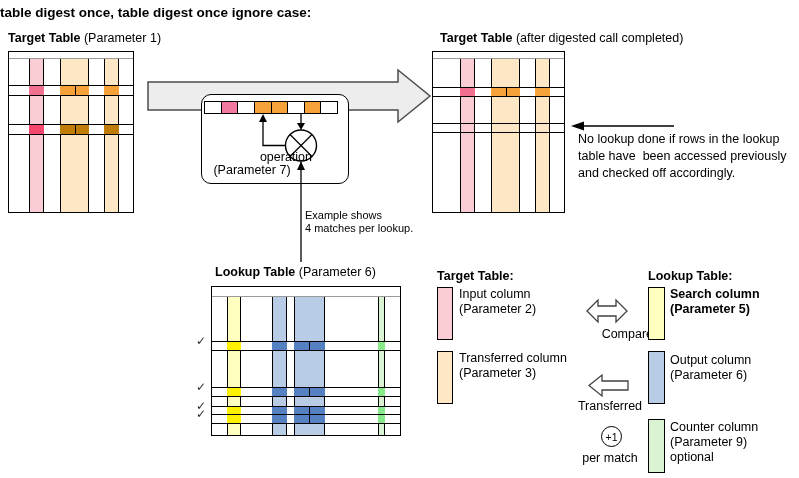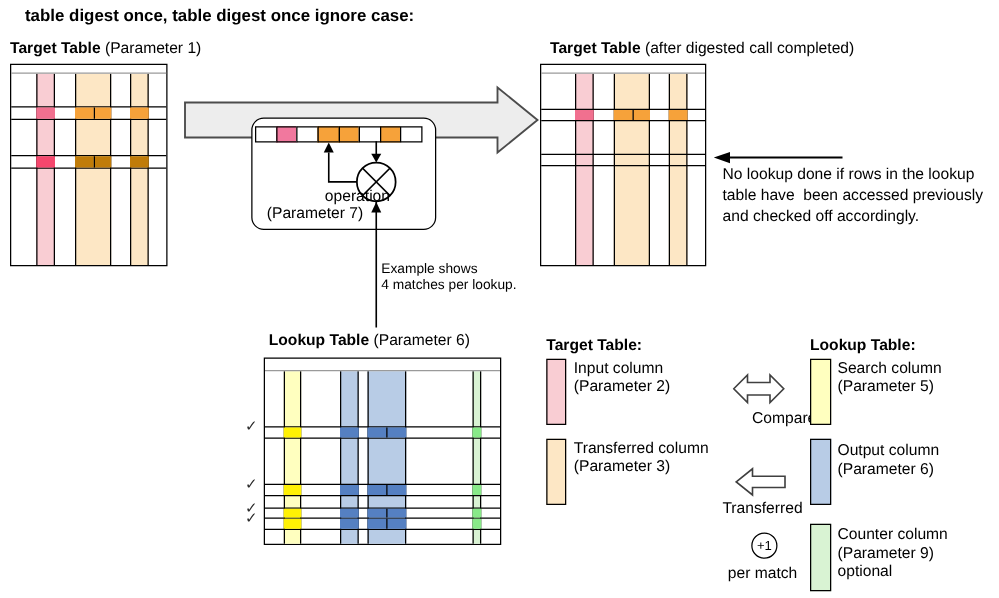--- a/index.html
+++ b/index.html
@@ -35,21 +35,21 @@
   .cellstrip>div:first-child{margin-left:0;}
   .note{font-size:12.5px;line-height:17px;}
   .badge{position:absolute;width:21px;height:21px;border:1.2px solid #000;border-radius:50%;
          display:flex;align-items:center;justify-content:center;font-size:10.5px;background:#fff;box-sizing:border-box;}
 </style>
 </head>
 <body>
 
 <div id="stage">
 
-  <div class="abs title" style="left:20px;top:5px;">table digest once, table digest once ignore case:</div>
+  <div class="abs title" style="left:0;top:5px;">table digest once, table digest once ignore case:</div>
 
   <div class="abs lbl" style="left:8px;top:31px;">
     <span class="b">Target Table</span><span> (Parameter 1)</span>
   </div>
 
   <div class="abs lbl" style="left:440px;top:31px;">
     <span class="b">Target Table</span><span> (after digested call completed)</span>
   </div>
 
   <svg class="abs" style="left:147px;top:60px;" width="286" height="80">
@@ -206,21 +206,21 @@
   </svg>
   <div class="abs lbl" style="left:560px;top:399px;width:100px;text-align:center;">Transferred</div>
 
   <div class="badge" style="left:601px;top:426px;">
     <span>+1</span>
   </div>
   <div class="abs lbl" style="left:560px;top:451px;width:100px;text-align:center;">per match</div>
 
   <div class="abs lbl b" style="left:648px;top:269px;">Lookup Table:</div>
   <div class="legend-swatch" style="left:648px;top:287px;width:17px;height:53px;background:var(--yellow-light);"></div>
-  <div class="legend-label" style="left:670px;top:287px;">
+  <div class="legend-label" style="left:670px;top:287px;font-weight:bold;">
     <span class="pre">Search column</span>
     <span class="pre">(Parameter 5)</span>
   </div>
   <div class="legend-swatch" style="left:648px;top:351px;width:17px;height:53px;background:var(--blue-light);"></div>
   <div class="legend-label" style="left:670px;top:353px;">
     <span class="pre">Output column</span>
     <span class="pre">(Parameter 6)</span>
   </div>
   <div class="legend-swatch" style="left:648px;top:419px;width:17px;height:54px;background:var(--green-light);"></div>
   <div class="legend-label" style="left:670px;top:420px;">

